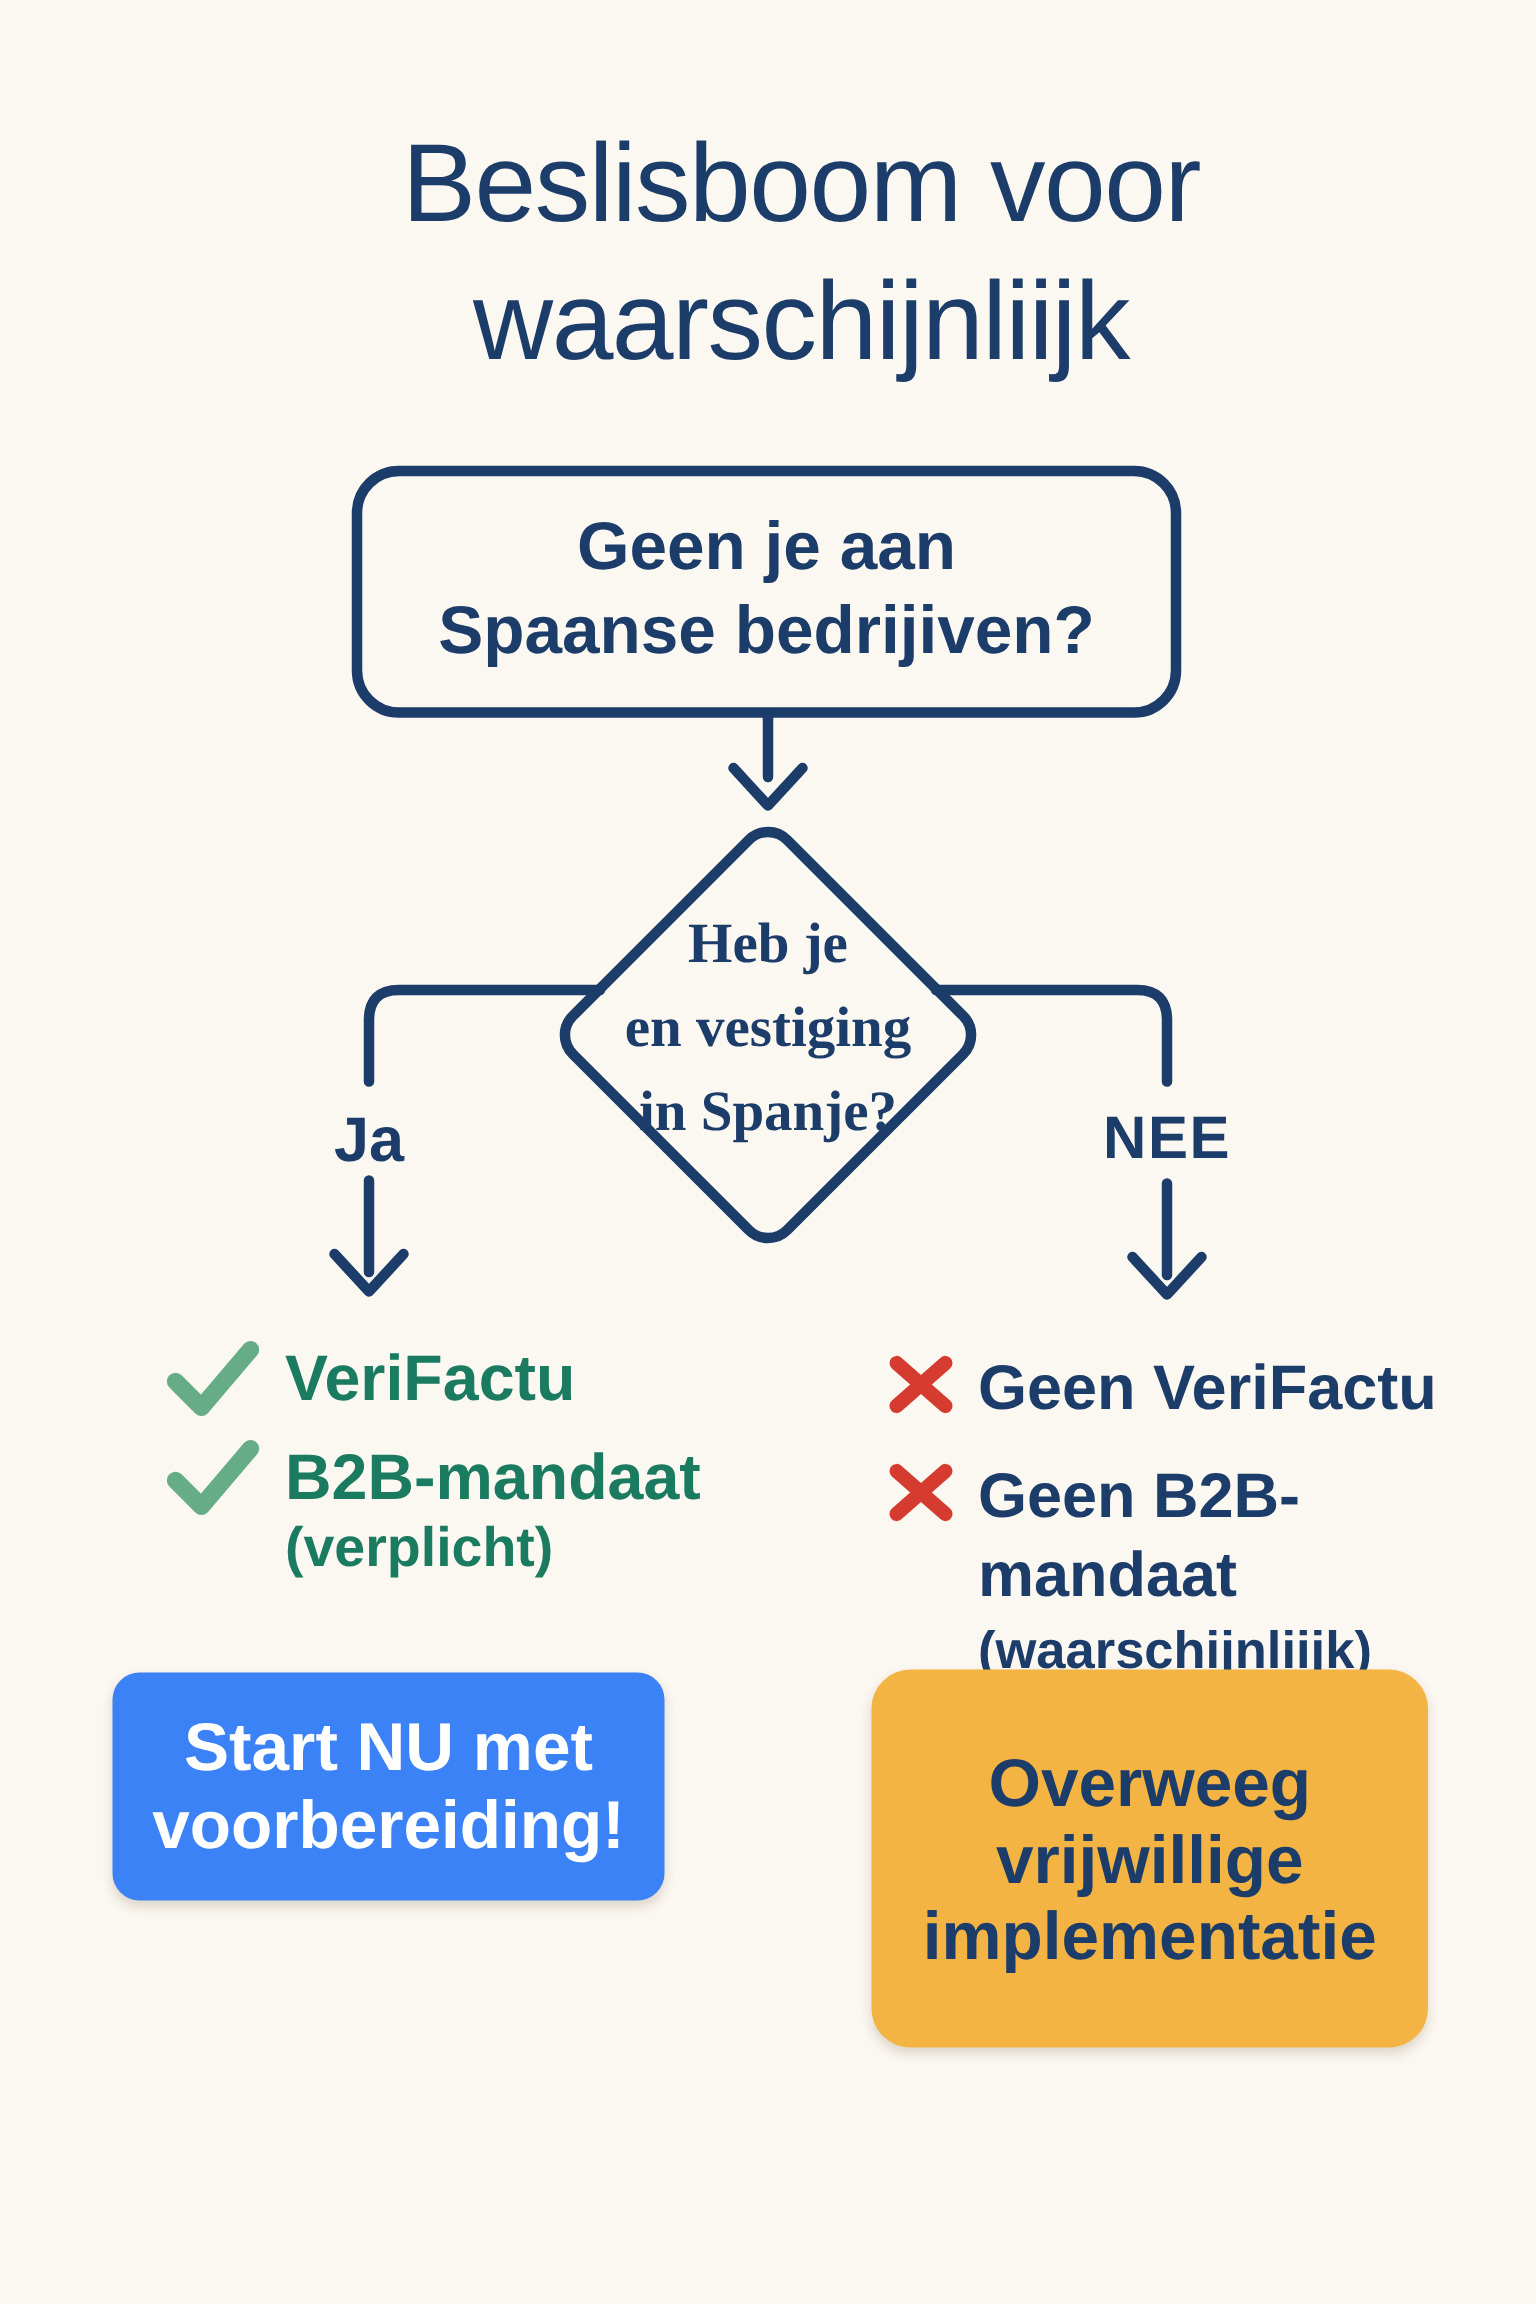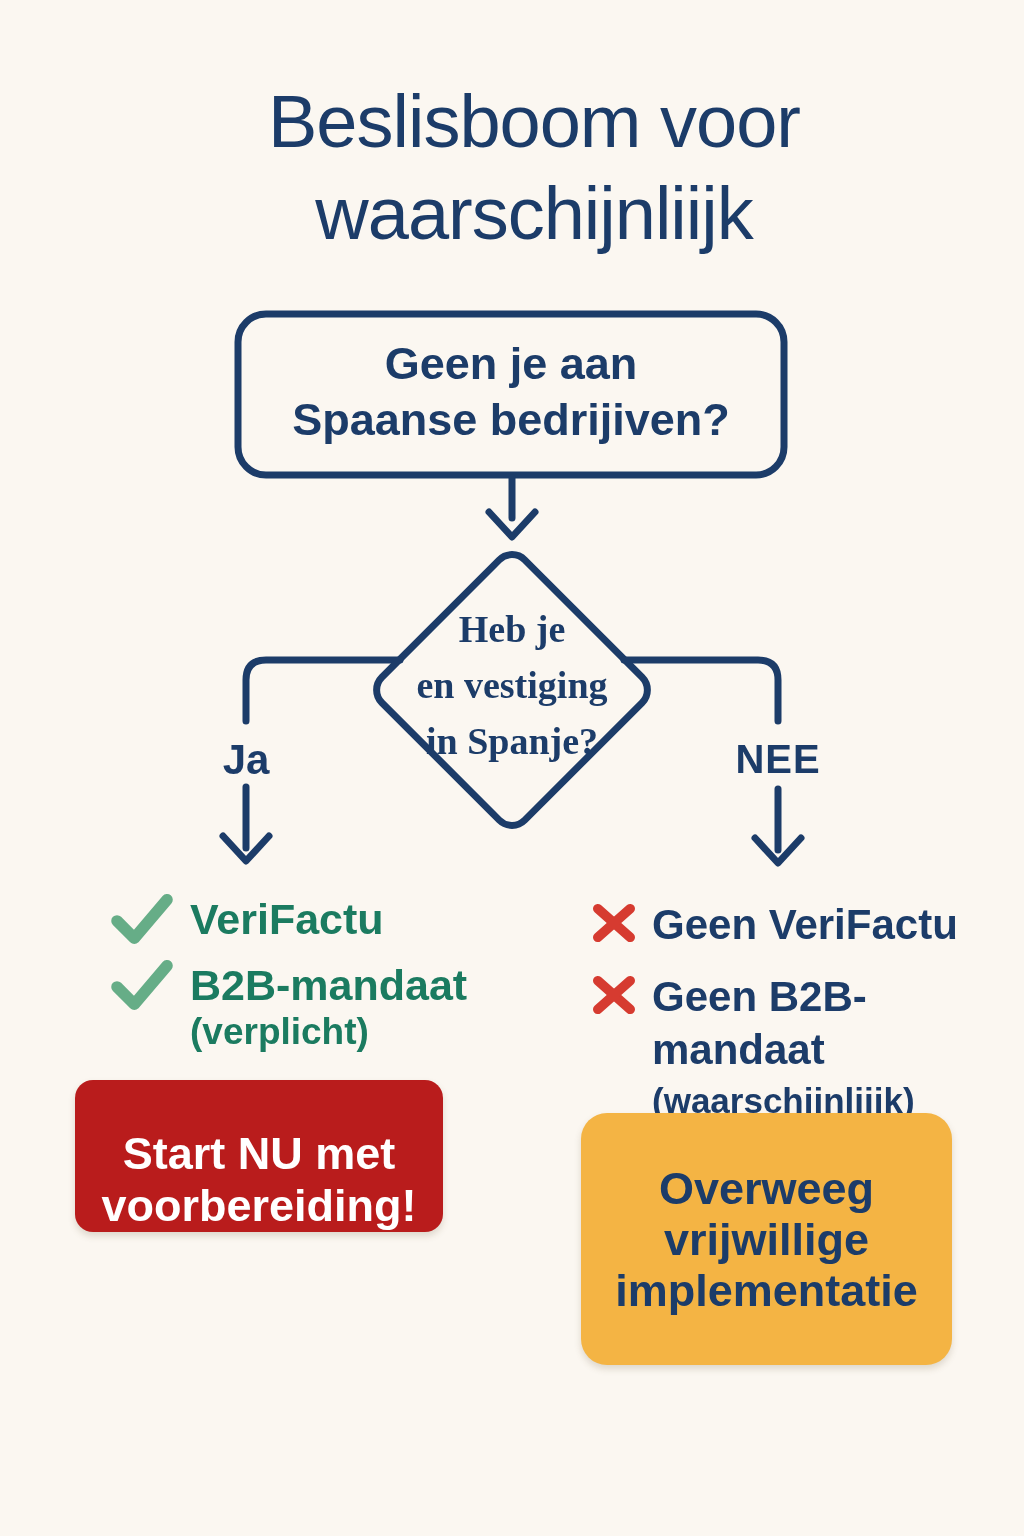--- a/index.html
+++ b/index.html
@@ -46,22 +46,22 @@
   .t42{font-size:42px;line-height:53px;}
   .sub-line{font-size:37px;font-weight:600;line-height:46px;}
   .sub-line-sm{font-size:35px;font-weight:600;line-height:42px;margin-top:4px;}
 
   .action-box{
     position:absolute;
     display:flex;flex-direction:column;justify-content:center;
     box-shadow:0 4px 7px rgba(90,70,40,0.18);
   }
   .urgent-box{
-    left:75px;top:1080px;width:368px;height:152px;
-    background:#b91c1c;border-radius:18px;justify-content:flex-end;
+    left:75px;top:1115px;width:368px;height:152px;
+    background:#3b82f6;border-radius:18px;
   }
   .urgent-box .line{color:#ffffff;font-size:45px;font-weight:700;line-height:52px;text-align:center;}
   .optional-box{
     left:581px;top:1113px;width:371px;height:252px;
     background:#f4b444;border-radius:26px;
   }
   .optional-box .line{color:#1c3c69;font-size:45px;font-weight:700;line-height:51px;text-align:center;}
 </style>
 </head>
 <body>

